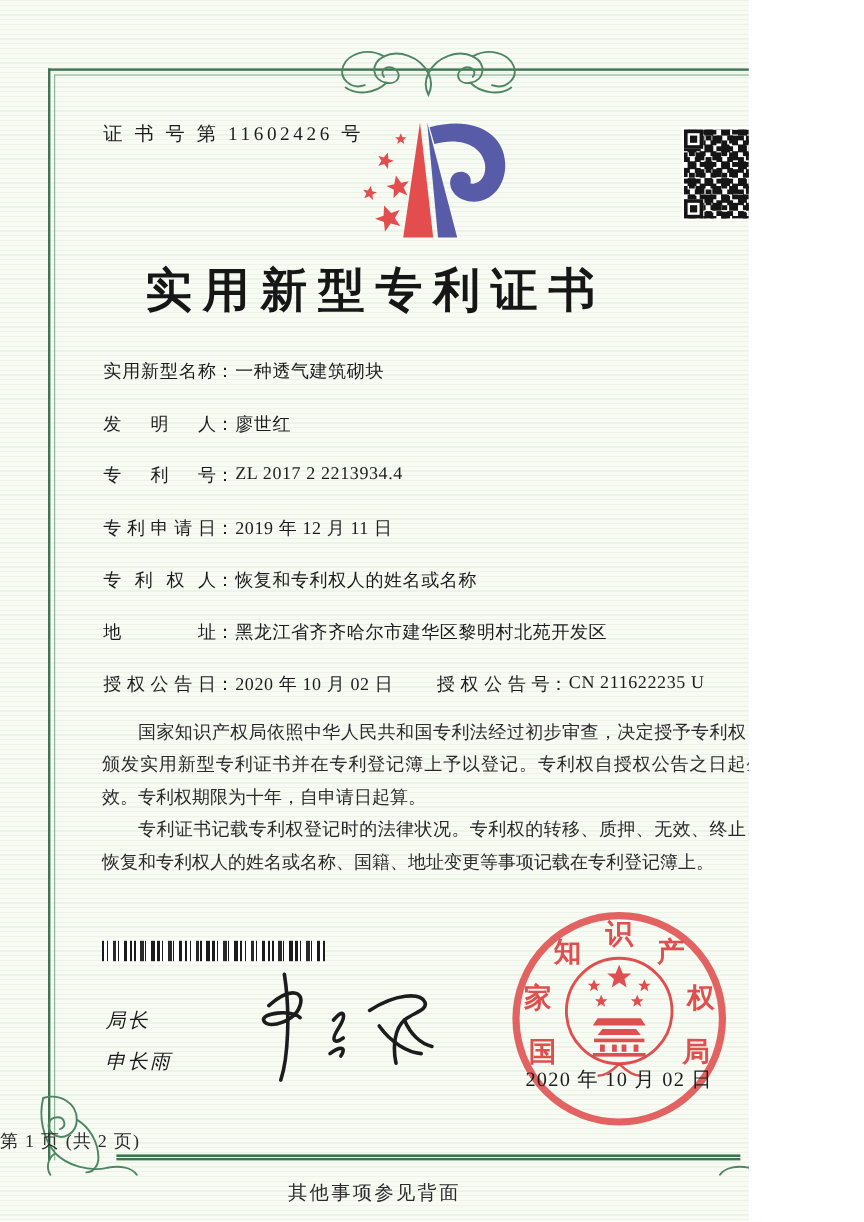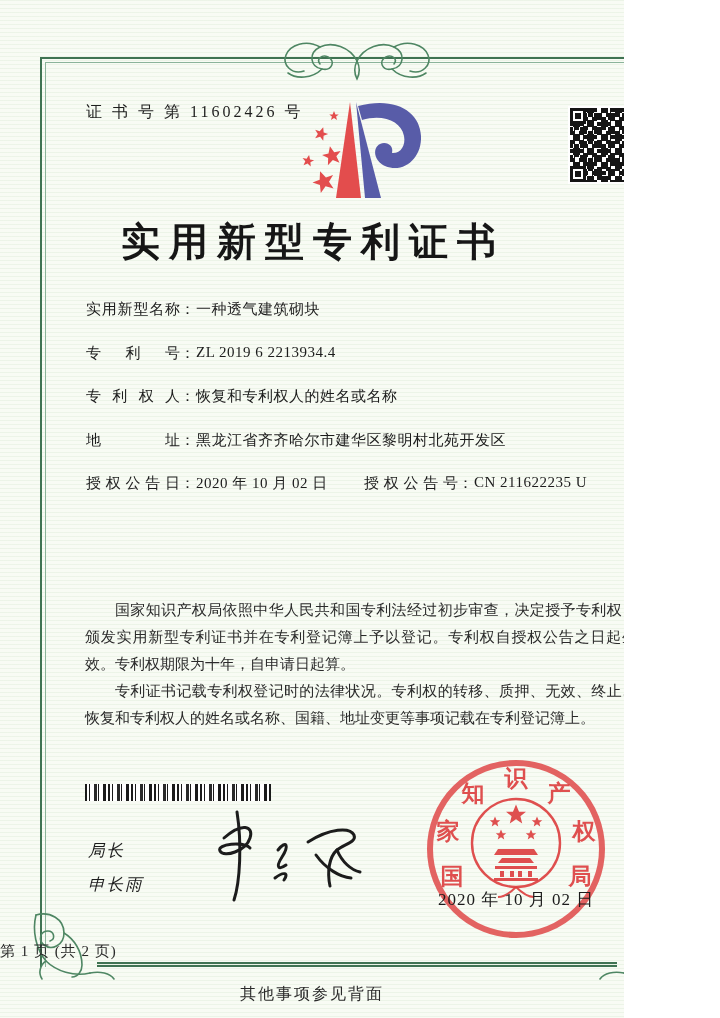--- a/index.html
+++ b/index.html
@@ -131,21 +131,27 @@
     <div class="finder f-bl"></div>
   </div>
 
   <div class="title">实用新型专利证书</div>
 
   <div class="fields">
     <div class="row">
       <span class="lbl">实用新型名称</span><span class="colon">：</span><span class="val">一种透气建筑砌块</span>
     </div>
     <div class="row">
-      <span class="lbl">专利号</span><span class="colon">：</span><span class="val">ZL 2019 6 2213934.4</span>
+      <span class="lbl">发明人</span><span class="colon">：</span><span class="val">廖世红</span>
+    </div>
+    <div class="row">
+      <span class="lbl">专利号</span><span class="colon">：</span><span class="val">ZL 2017 2 2213934.4</span>
+    </div>
+    <div class="row">
+      <span class="lbl">专利申请日</span><span class="colon">：</span><span class="val">2019 年 12 月 11 日</span>
     </div>
     <div class="row">
       <span class="lbl">专利权人</span><span class="colon">：</span><span class="val">恢复和专利权人的姓名或名称</span>
     </div>
     <div class="row">
       <span class="lbl">地址</span><span class="colon">：</span><span class="val">黑龙江省齐齐哈尔市建华区黎明村北苑开发区</span>
     </div>
     <div class="row">
       <span class="lbl">授权公告日</span><span class="colon">：</span><span class="val val-fixed">2020 年 10 月 02 日</span><span class="lbl">授权公告号</span><span class="colon">：</span><span class="val">CN 211622235 U</span>
     </div>

